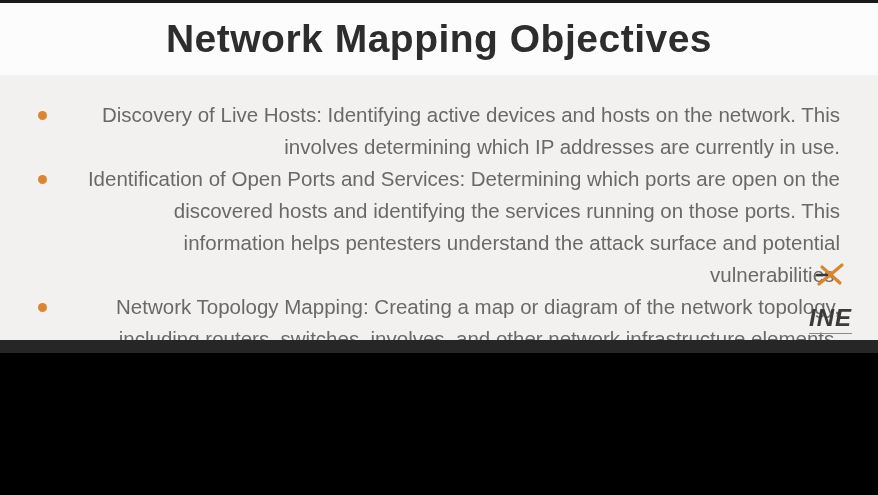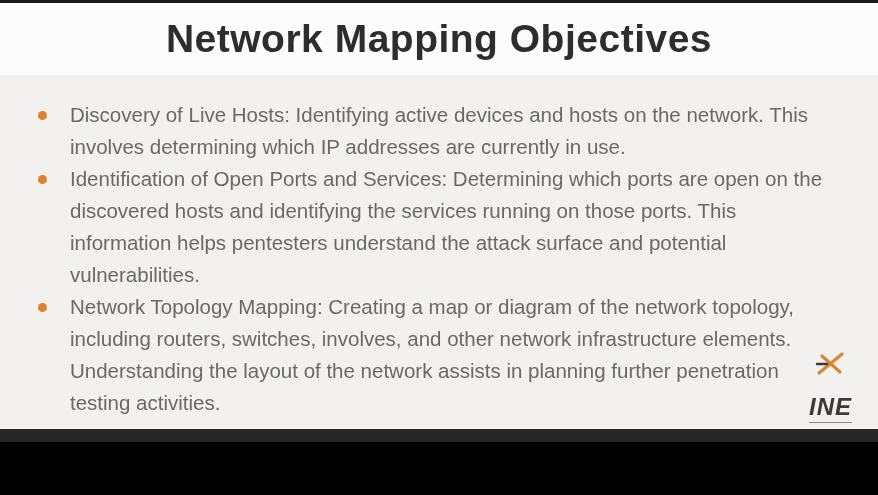--- a/index.html
+++ b/index.html
@@ -4,21 +4,21 @@
 <style>
   html, body {
     margin: 0;
     padding: 0;
     background: #000;
     font-family: "Liberation Sans", sans-serif;
   }
   .slide {
     position: relative;
     width: 878px;
-    height: 442px;
+    height: 353px;
     overflow: hidden;
     background: #84cc16;
   }
   .top-bar {
     position: absolute;
     top: 0; left: 0; right: 0;
     height: 3px;
     background: #191919;
   }
   .slide-header {
@@ -35,20 +35,21 @@
     font-size: 39px;
     font-weight: 700;
     letter-spacing: 0.5px;
     color: #2d2d2d;
   }
   .slide-body {
     position: absolute;
     top: 75px; left: 0; right: 0;
     bottom: 13px;
     background: #f2f1ef;
+    text-align: right;
   }
   .bullet-list {
     list-style: none;
     margin: 0;
     padding: 24px 36px 0 38px;
   }
   .bullet-list li {
     display: flex;
     align-items: flex-start;
     gap: 23px;

